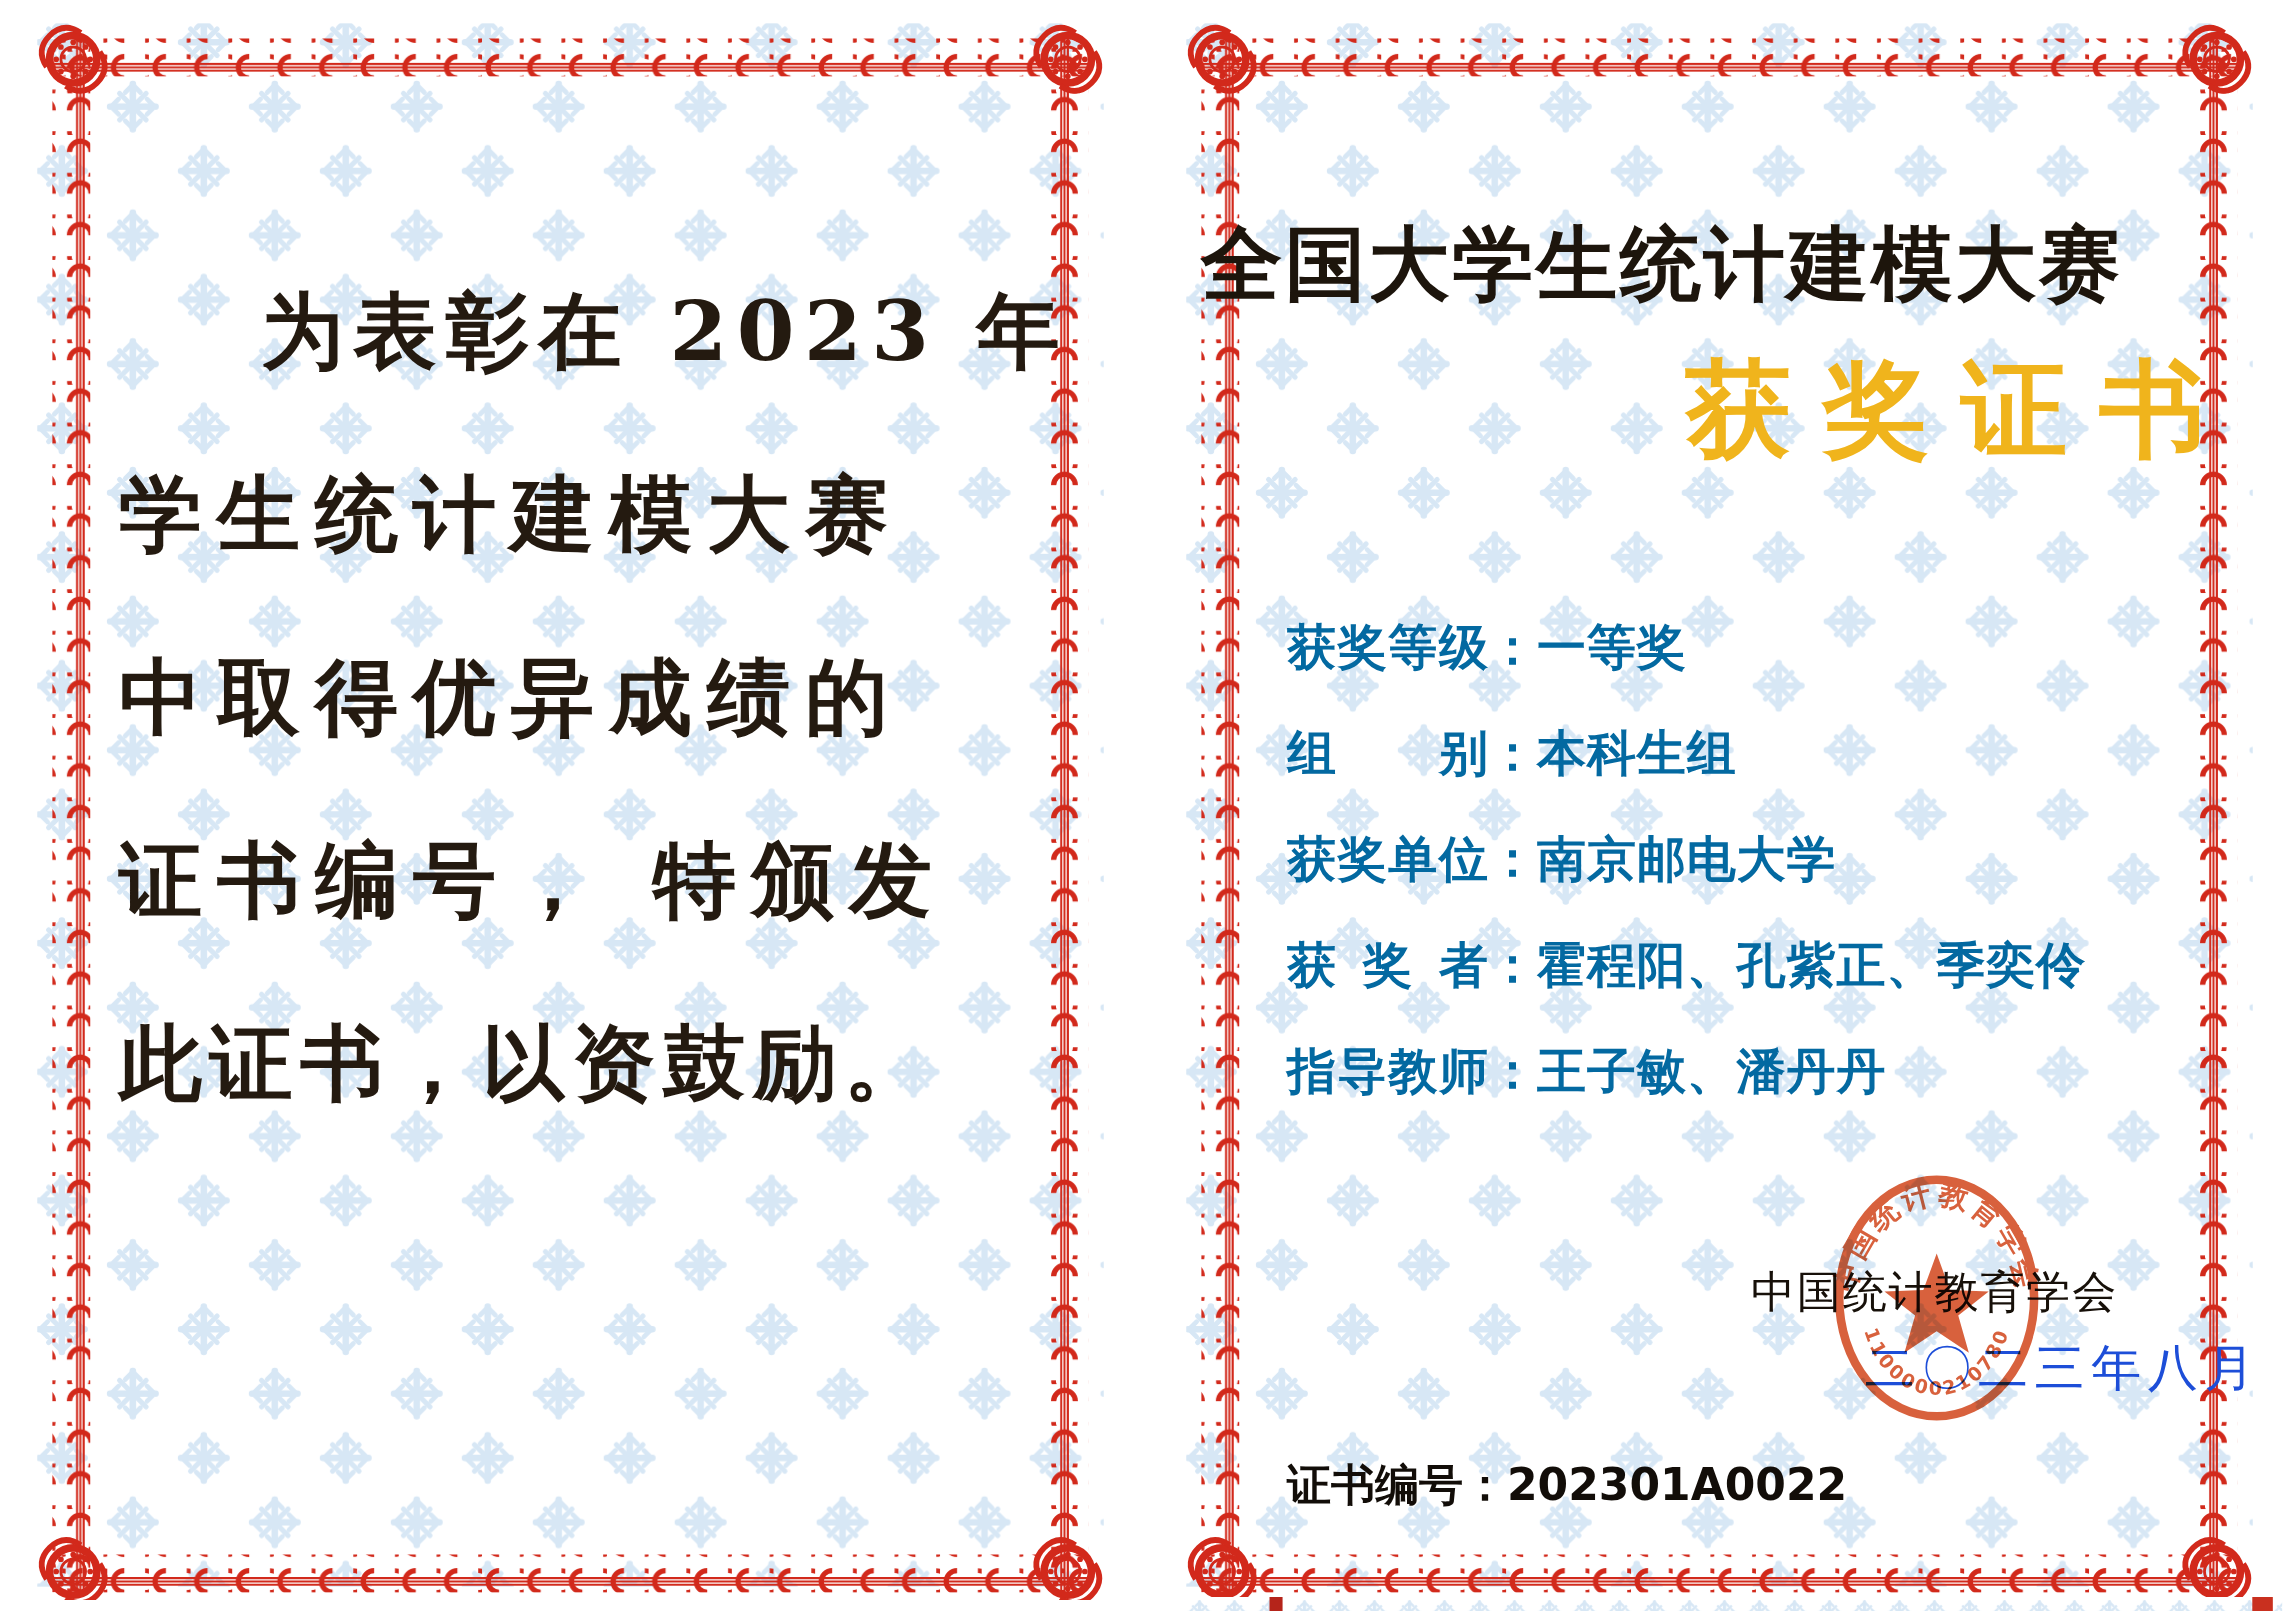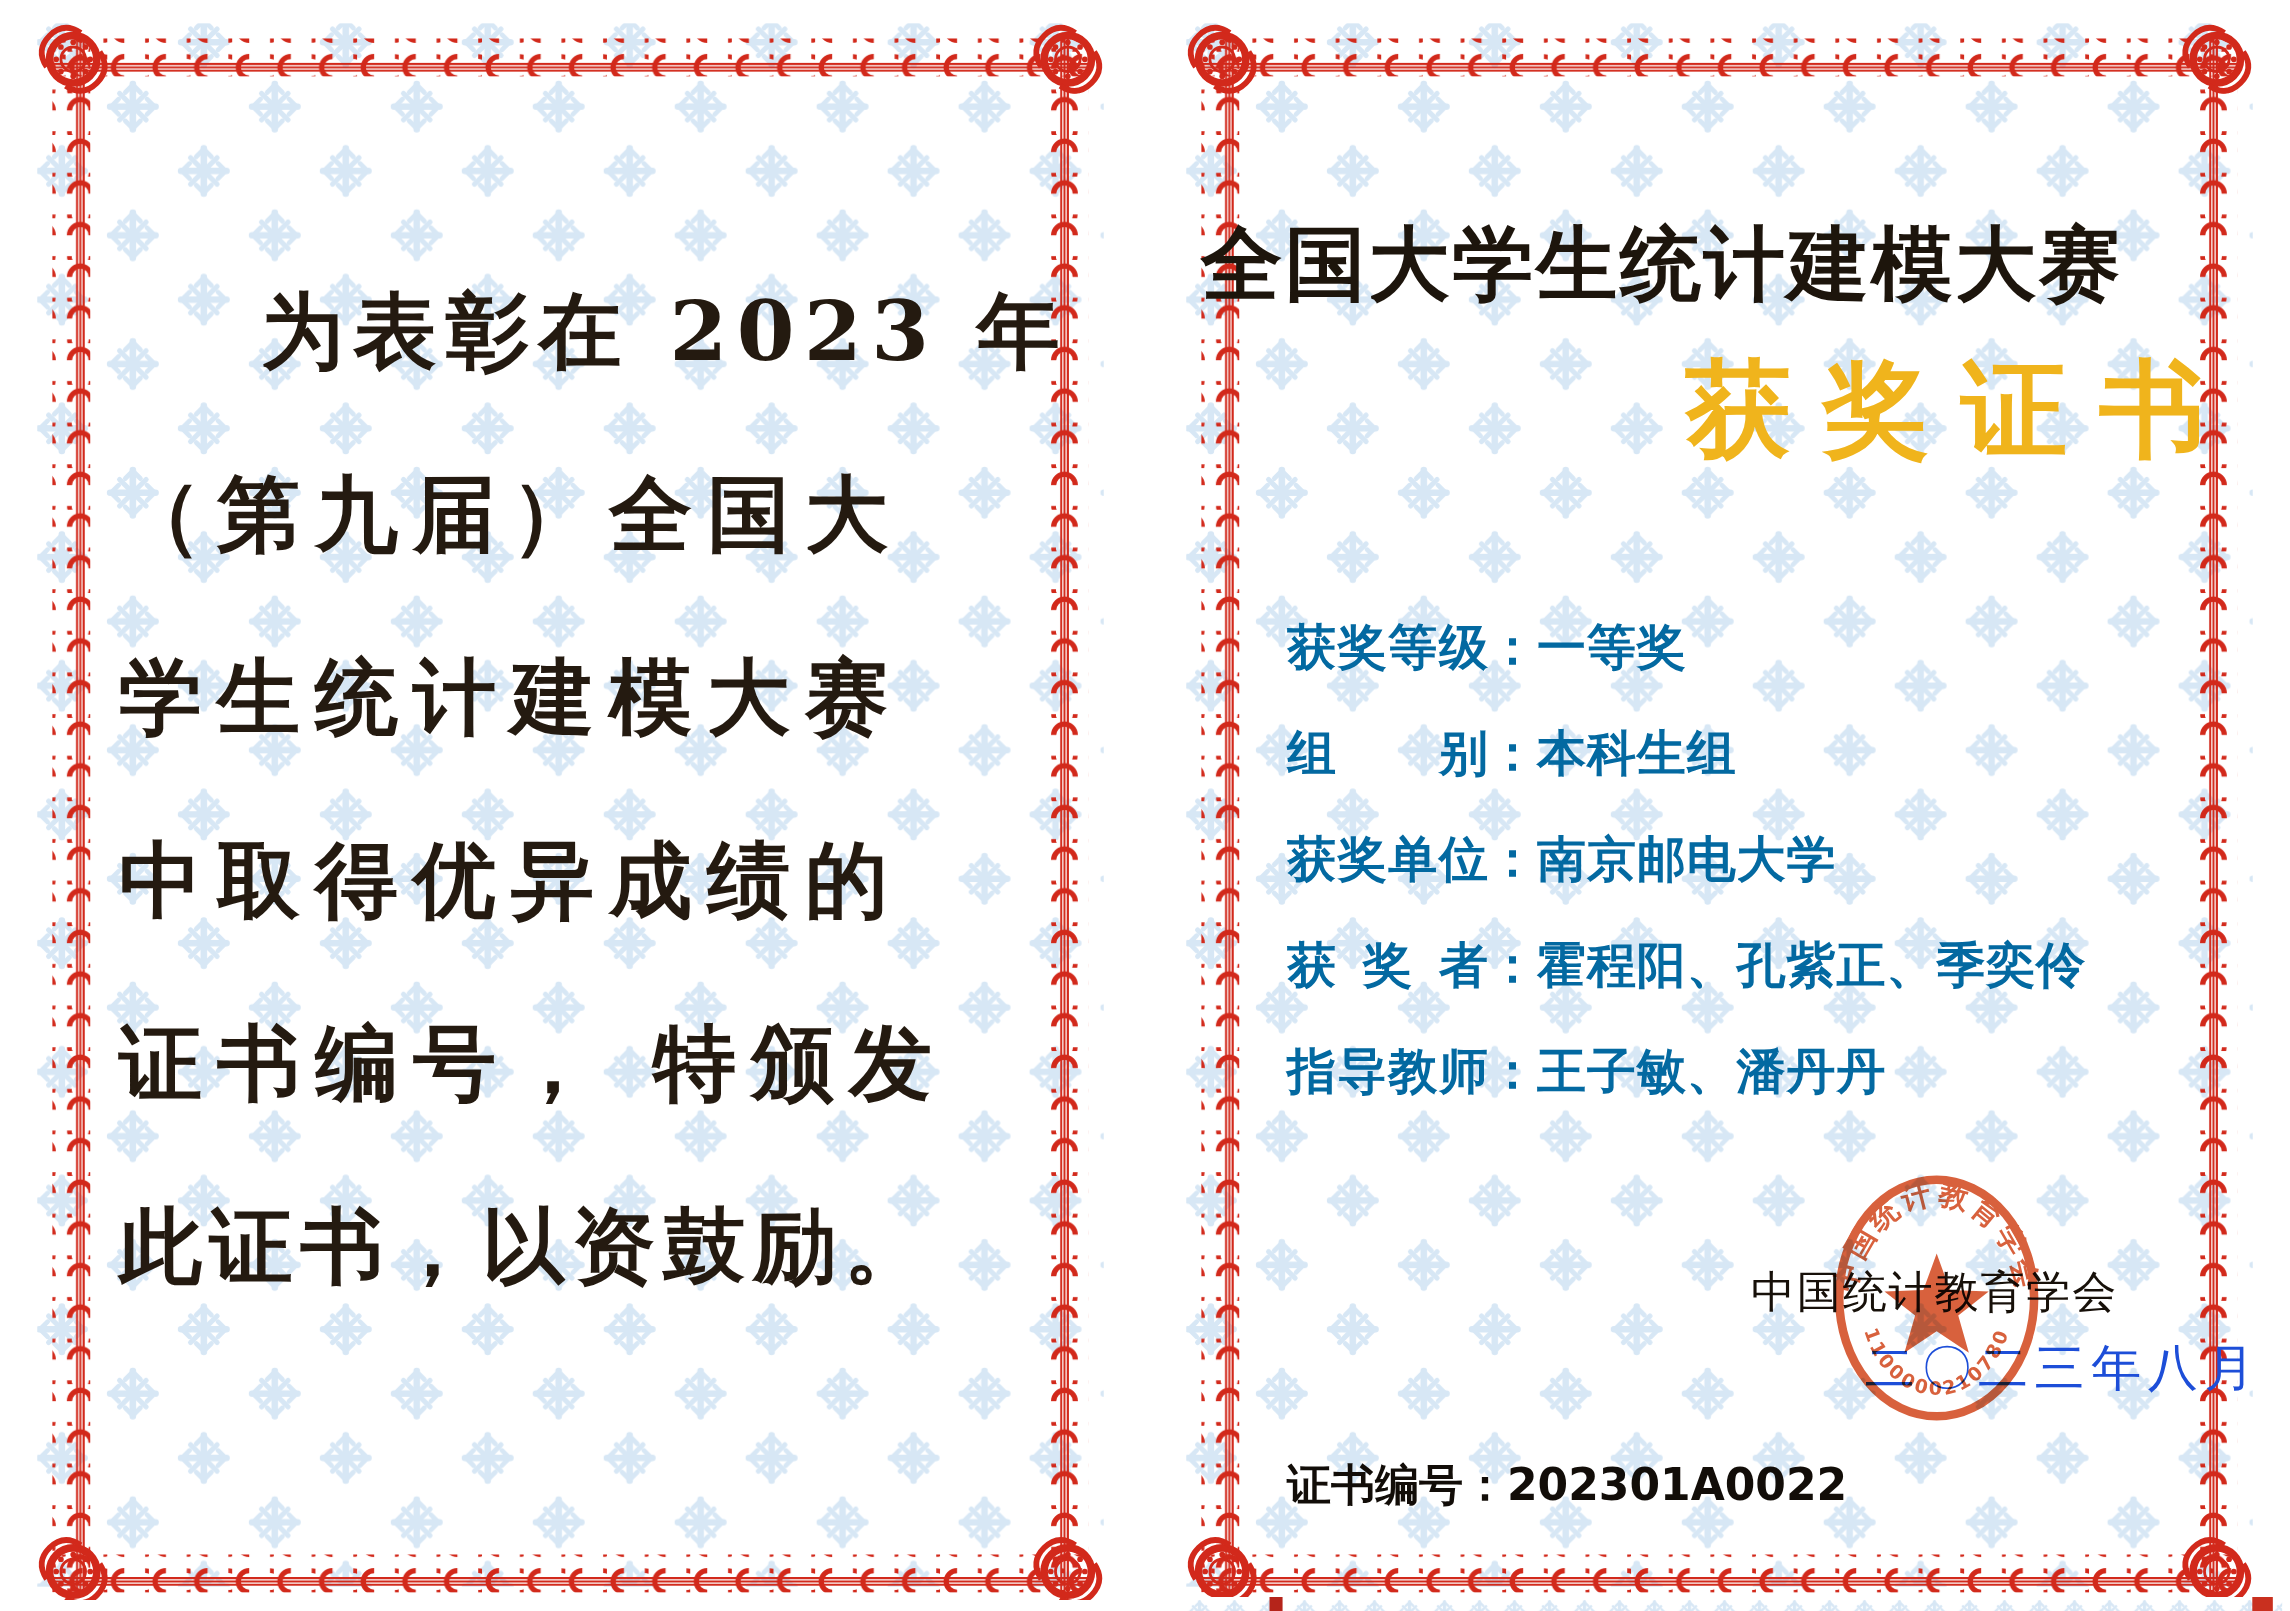--- a/index.html
+++ b/index.html
@@ -106,21 +106,20 @@
       <rect x="30" y="1632" width="1095" height="40" fill="url(#chainH)"></rect>
       <rect x="30" y="30" width="40" height="1642" fill="url(#chainV)"></rect>
       <rect x="1085" y="30" width="40" height="1642" fill="url(#chainV)"></rect>
       <use href="#corner" x="52" y="52"></use>
       <use href="#corner" x="1103" y="52"></use>
       <use href="#corner" x="52" y="1650"></use>
       <use href="#corner" x="1103" y="1650"></use>
     </svg>
     <div class="cal-body">
       <div class="cal-line cal-indent">为表彰在 2023 年</div>
-      <div class="cal-line">（第九届）全国大</div>
       <div class="cal-line">学生统计建模大赛</div>
       <div class="cal-line">中取得优异成绩的</div>
       <div class="cal-line">证书编号， 特颁发</div>
       <div class="cal-line cal-tight">此证书，以资鼓励。</div>
     </div>
   </div>
 
   <div class="sheet sheet-right">
     <svg class="layer z0" width="1093" height="1590" viewBox="0 0 1155 1680">
       <rect x="8" y="8" width="1139" height="1664" fill="#ffffff"></rect>

